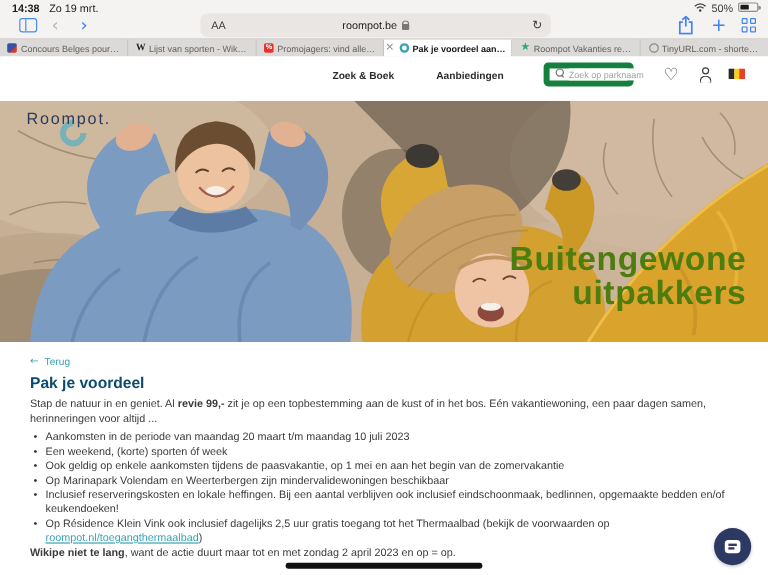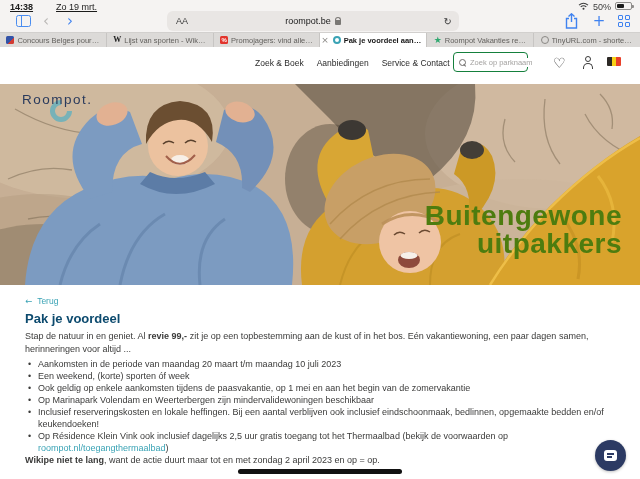--- a/index.html
+++ b/index.html
@@ -3,21 +3,21 @@
 <meta charset="utf-8">
 <style>
   * { margin:0; padding:0; box-sizing:border-box; }
   html,body { width:640px; height:479px; overflow:hidden; }
   body { font-family:"Liberation Sans", sans-serif; background:#fff; position:relative; }
   .screen { position:absolute; inset:0; width:640px; height:479px; background:#fff; overflow:hidden; }
 
   
   .chrome { position:absolute; top:0; left:0; width:640px; height:32px; background:#f5f3f2; }
   .status-row { position:absolute; top:1px; left:0; width:640px; height:12px; font-size:9px; color:#1b1b1b; }
-  .status-left { position:absolute; left:10px; top:1px; display:flex; gap:23px;text-decoration:underline; }
+  .status-left { position:absolute; left:10px; top:1px; display:flex; gap:8px; }
   .status-time { font-weight:700; }
   .status-right { position:absolute; right:8px; top:1px; display:flex; gap:4px; color:#3c3c3c; }
   .batt { width:17px; height:8px; border:1px solid #8f8d8b; border-radius:2px; position:relative; }
   .batt::before { content:""; position:absolute; left:1px; top:1px; bottom:1px; width:7px; background:#1b1b1b; border-radius:1px; }
   .batt::after { content:""; position:absolute; right:-3px; top:2px; width:2px; height:3px; background:#8f8d8b; border-radius:0 1px 1px 0; }
 
   .toolbar { position:absolute; top:11px; left:0; width:640px; height:21px; }
   .tb-btn { position:absolute; top:0; height:20px; display:flex; align-items:center; justify-content:center; background:none; border:none; cursor:pointer; }
   .glyph { font-family:"DejaVu Sans", sans-serif; }
   .icon-sidebar { width:15px; height:12px; border:1.4px solid #4a8df0; border-radius:2.5px; position:relative; }
@@ -51,22 +51,22 @@
   .fav-roompot { width:8px; height:8px; border-radius:50%; border:2px solid #3aa3b5; }
   .fav-star { font-size:9px; color:#2fa86f; line-height:1; font-family:"DejaVu Sans", sans-serif; }
   .fav-tiny { width:8px; height:8px; border-radius:50%; border:1.5px solid #8a8885; }
 
   
   .siteheader { position:absolute; top:47px; left:0; width:640px; height:37px; background:#fff; }
   .logo { position:absolute; left:22px; top:4px; cursor:pointer;margin-top:39px; }
   .logo-text { font-size:13.5px; letter-spacing:1.5px; color:#2a3a5c; position:relative; z-index:2; }
   .logo-ring { position:absolute; left:28px; top:10px; width:22px; height:22px; border:5px solid rgba(90,176,192,0.75); border-radius:50%; border-top-color:transparent; transform:rotate(45deg); z-index:1; }
   .nav { position:absolute; left:255px; top:11px; display:flex; gap:13px; }
-  .nav-item { font-size:8.5px; font-weight:400; color:#2b2b2b; white-space:nowrap; cursor:pointer; }
-  .searchbox { position:absolute; left:453px; top:5px; width:75px; height:20px; border:1px solid #15803d; border-radius:4px; background:#fff; display:flex; align-items:center; }
+  .nav-item { font-size:8.5px; font-weight:700; color:#2b2b2b; white-space:nowrap; cursor:pointer;margin-left:22px; }
+  .searchbox { position:absolute; left:453px; top:5px; width:75px; height:20px; border:5px solid #15803d; border-radius:4px; background:#fff; display:flex; }
   .mag { position:relative; width:7px; height:7px; margin-left:5px; flex:0 0 auto; }
   .mag::before { content:""; position:absolute; left:0; top:0; width:5px; height:5px; border:1.2px solid #6f6d6b; border-radius:50%; }
   .mag::after { content:""; position:absolute; left:5.3px; top:5.3px; width:3px; height:1.2px; background:#6f6d6b; transform:rotate(45deg); transform-origin:0 0; }
   .searchbox input { border:none; outline:none; width:68px; margin-left:4px; font-size:7.5px; color:#3c3c3c; font-family:"Liberation Sans", sans-serif; }
   .searchbox input::placeholder { color:#a4a2a0; }
   .icon-heart { position:absolute; left:553px; top:9px; font-size:14px; color:#3c3c3c; line-height:1; font-family:"DejaVu Sans", sans-serif; cursor:pointer; }
   .icon-person { position:absolute; left:582px; top:9px; width:12px; height:13px; cursor:pointer; }
   .icon-person::before { content:""; position:absolute; left:3.2px; top:0; width:4px; height:4px; border:1.3px solid #3c3c3c; border-radius:50%; }
   .icon-person::after { content:""; position:absolute; left:0.5px; bottom:0; width:8.5px; height:5px; border:1.3px solid #3c3c3c; border-bottom:none; border-radius:6px 6px 0 0; }
   .flag { position:absolute; left:607px; top:10px; width:14px; height:9px; display:flex; border-radius:1px; overflow:hidden; cursor:pointer; }
@@ -80,21 +80,21 @@
 
   
   .content { position:absolute; top:285px; left:0; width:640px; height:194px; background:#fff; }
   .back-link { position:absolute; left:25px; top:11px; font-size:8.5px; color:#3aa3b5; display:flex; gap:5px; align-items:center; cursor:pointer; }
   .page-heading { position:absolute; left:25px; top:26px; font-size:13px; font-weight:700; color:#0c4a6e; }
   .intro { position:absolute; left:25px; top:45px; width:594px; font-size:9px; line-height:12.5px; color:#3b3b3a; }
   .intro b, .closing b { font-weight:700; }
   .bullets { position:absolute; left:25px; top:73px; width:594px; list-style:none; }
   .bullets li { position:relative; padding-left:13px; font-size:9px; line-height:12px; color:#3b3b3a; }
   .bullets li::before { content:"\2022"; position:absolute; left:3px; top:0; color:#3b3b3a; }
-  .text-link { color:#3aa3b5; white-space:nowrap; cursor:pointer; }
+  .text-link { color:#3aa3b5; text-decoration:underline; white-space:nowrap; cursor:pointer; }
   .closing { position:absolute; left:25px; top:169px; width:594px; font-size:9px; line-height:12px; color:#3b3b3a; }
 
   
   .chat-fab { position:absolute; left:595px; top:440px; width:31px; height:31px; border-radius:50%; background:#2c3a63; border:none; cursor:pointer; display:flex; align-items:center; justify-content:center; box-shadow:0 1px 3px rgba(0,0,0,0.25); }
   .chat-bubble { width:13px; height:11px; background:#fff; border-radius:3px; position:relative; }
   .chat-bubble::before { content:""; position:absolute; left:3px; top:3px; width:7px; height:1.5px; background:#2c3a63; }
   .chat-bubble::after { content:""; position:absolute; left:3px; top:6px; width:5px; height:1.5px; background:#2c3a63; }
   .home-indicator { position:absolute; left:238px; top:469px; width:164px; height:4.5px; border-radius:3px; background:#111; cursor:grab; }
 </style>
 </head>

